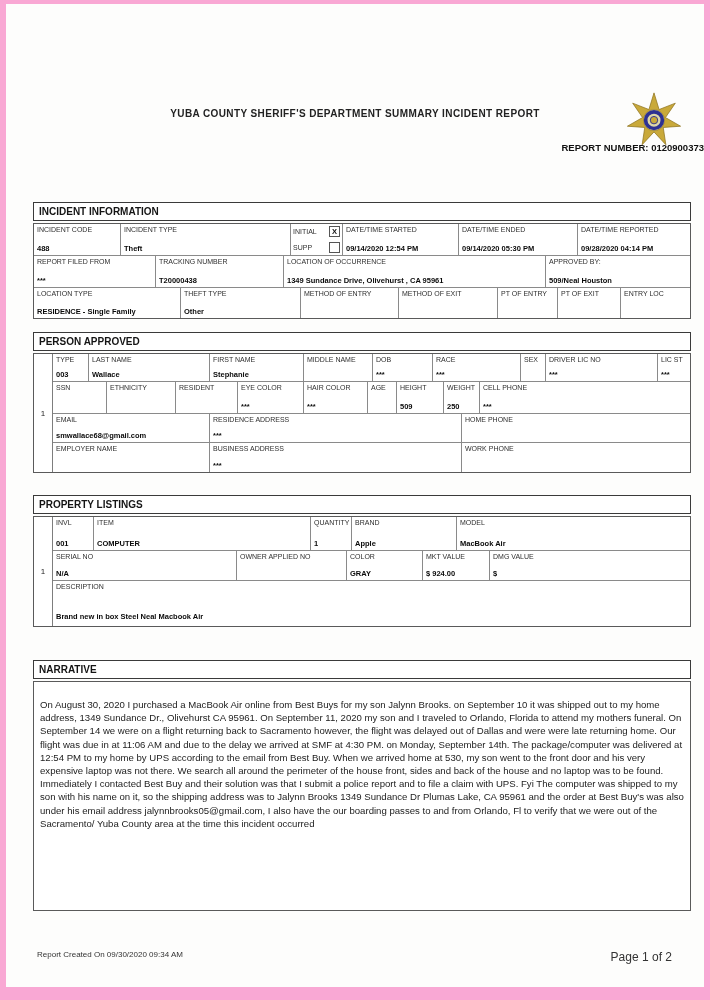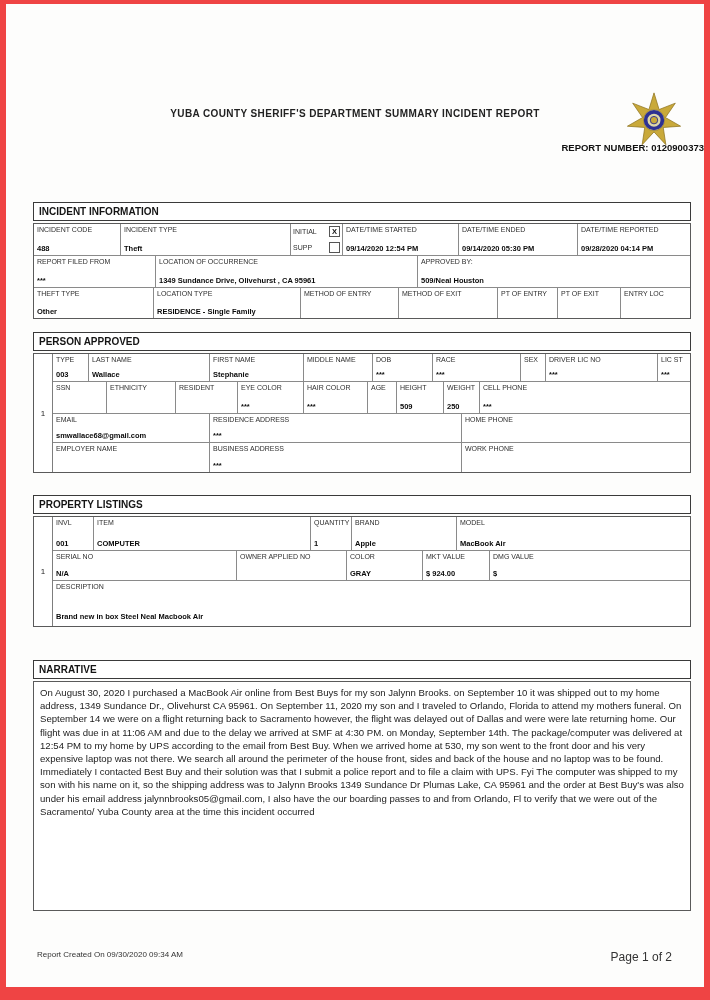--- a/index.html
+++ b/index.html
@@ -1,17 +1,17 @@
 <!DOCTYPE html>
 <html><head>
 <meta charset="utf-8">
 <style>
   * { margin:0; padding:0; box-sizing:border-box; }
   html,body { width:710px; height:1000px; background:#0e0e0e; font-family:"Liberation Sans", sans-serif; }
-  .frame { position:relative; width:710px; height:1000px; background:#ef4444; overflow:hidden; }
+  .frame { position:relative; width:710px; height:1000px; background:#f9a8d4; overflow:hidden; }
   .sheet { position:absolute; left:6px; top:4px; width:698px; height:983px; background:#fdfdfc; }
 
   .doc-title { position:absolute; top:104px; left:0; width:100%; text-align:center;
     font-size:10px; letter-spacing:.4px; color:#222; font-weight:bold; }
   .report-no { position:absolute; top:138px; left:0; width:100%; text-align:right;
     font-size:9.5px; color:#111; font-weight:bold; }
   .badge { position:absolute; left:617px; top:82px; width:62px; height:72px; }
 
   .section { position:absolute; left:27px; width:658px; }
   .sec-title { border:1.4px solid #3a3a3a; background:#fff; font-weight:bold; font-size:10px;
@@ -24,21 +24,21 @@
   .trow:last-child { border-bottom:none; }
   .cell { border-right:1px solid #8a8a8a; padding:2px 3px; display:flex; flex-direction:column;
     justify-content:space-between; overflow:hidden; }
   .cell:last-child { border-right:none; }
   .lbl { font-size:7px; color:#2e2e2e; white-space:nowrap; }
   .val { font-size:7.5px; font-weight:bold; color:#0a0a0a; white-space:nowrap; }
   .chkrow { display:flex; justify-content:space-between; align-items:center; height:13px; }
   .box { width:11px; height:11px; border:1px solid #555; display:flex; align-items:center;
     justify-content:center; font-size:7.5px; font-weight:bold; color:#111; background:#fff; }
 
-  .narr-box { border:1px solid #5a5a5a; margin-top:2px; height:230px; padding:4px 6px;
+  .narr-box { border:1px solid #5a5a5a; margin-top:2px; height:230px; padding:16px 6px;
     font-size:9.6px; line-height:13.2px; color:#1c1c1c; background:#fff; }
 
   .footer-left { position:absolute; top:946px; left:31px; font-size:8px; color:#333; }
   .footer-right { position:absolute; top:946px; right:32px; font-size:12px; color:#333; }
 </style>
 </head>
 <body>
 
 <div class="frame">
 <div class="sheet">
@@ -91,37 +91,41 @@
           <div class="cell" style="flex:1 1 auto">
             <div class="lbl">DATE/TIME REPORTED</div>
             <div class="val">09/28/2020 04:14 PM</div>
           </div>
         </div>
         <div class="trow" style="height:32px">
           <div class="cell" style="flex:0 0 122px">
             <div class="lbl">REPORT FILED FROM</div>
             <div class="val">***</div>
           </div>
+          <div class="cell" style="flex:0 0 128px">
+            <div class="lbl">TRACKING NUMBER</div>
+            <div class="val">T20000438</div>
+          </div>
           <div class="cell" style="flex:0 0 262px">
             <div class="lbl">LOCATION OF OCCURRENCE</div>
             <div class="val">1349 Sundance Drive, Olivehurst , CA 95961</div>
           </div>
           <div class="cell" style="flex:1 1 auto">
             <div class="lbl">APPROVED BY:</div>
             <div class="val">509/Neal Houston</div>
           </div>
         </div>
         <div class="trow" style="height:30px">
+          <div class="cell" style="flex:0 0 147px">
+            <div class="lbl">LOCATION TYPE</div>
+            <div class="val">RESIDENCE - Single Family</div>
+          </div>
           <div class="cell" style="flex:0 0 120px">
             <div class="lbl">THEFT TYPE</div>
             <div class="val">Other</div>
-          </div>
-          <div class="cell" style="flex:0 0 147px">
-            <div class="lbl">LOCATION TYPE</div>
-            <div class="val">RESIDENCE - Single Family</div>
           </div>
           <div class="cell" style="flex:0 0 98px">
             <div class="lbl">METHOD OF ENTRY</div>
             <div class="val"></div>
           </div>
           <div class="cell" style="flex:0 0 99px">
             <div class="lbl">METHOD OF EXIT</div>
             <div class="val"></div>
           </div>
           <div class="cell" style="flex:0 0 60px">

